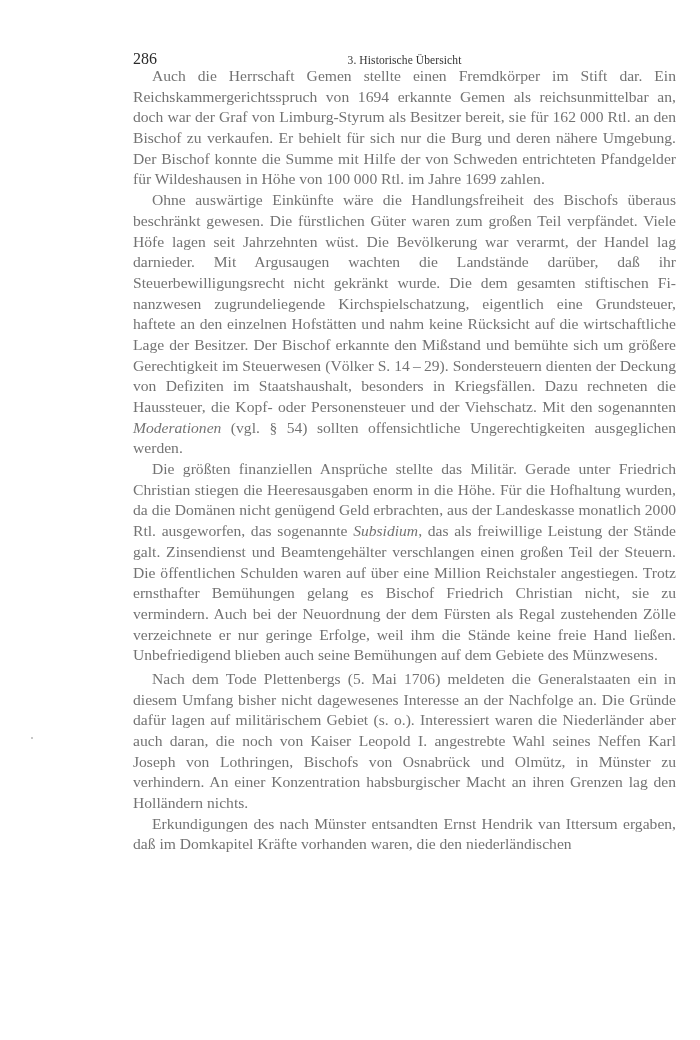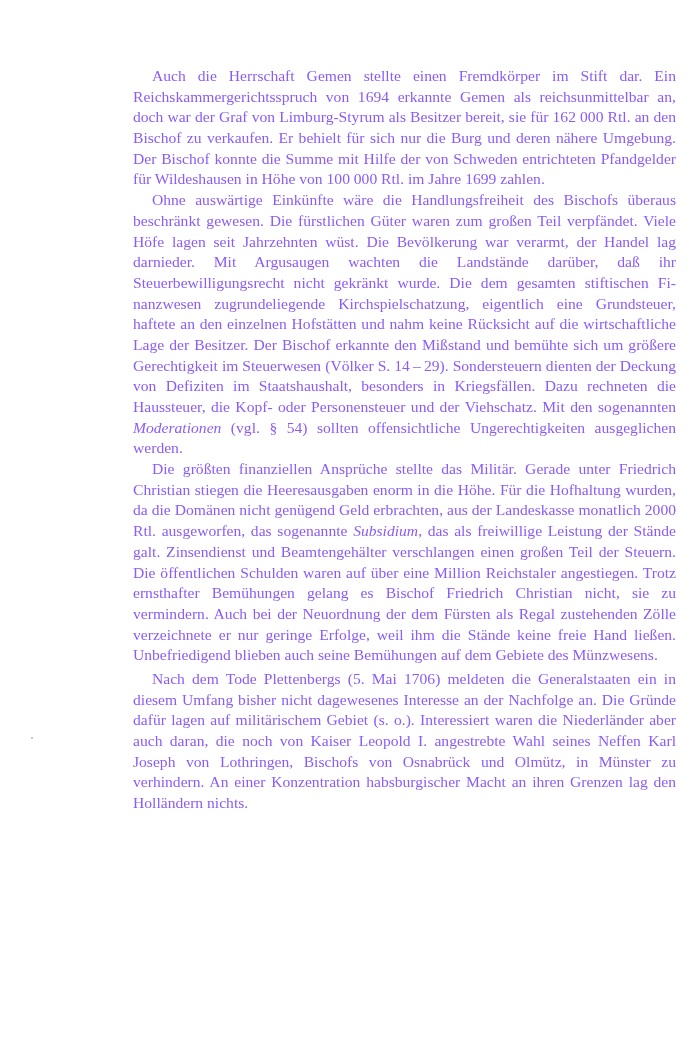--- a/index.html
+++ b/index.html
@@ -49,21 +49,21 @@
   }
   .body-text {
     position: absolute;
     left: 133px;
     top: 66px;
     width: 543px;
     font-size: 15.6px;
     line-height: 20.68px;
     text-align: justify;
     hyphens: manual;
-    color: #8b5cf6;
+    color: #737373;
   }
   .body-text p {
     margin: 0;
     text-indent: 19px;
   }
   .body-text p.section-start {
     margin-top: 3px;
   }
   .body-text em {
     font-style: italic;
@@ -77,30 +77,37 @@
     height: 2px;
     background: #b5b5b5;
     border-radius: 1px;
   }
 </style>
 </head>
 <body>
 
 <div class="page">
 
+  <div class="running-head">
+    <span class="page-number">286</span>
+    <div class="chapter-title">3. Historische Übersicht</div>
+  </div>
 
   <div class="body-text">
     <p>
       <span>Auch die Herrschaft Gemen stellte einen Fremdkörper im Stift dar. Ein Reichskammergerichtsspruch von 1694 erkannte Gemen als reichsunmittelbar an, doch war der Graf von Limburg-Styrum als Besitzer bereit, sie für 162 000 Rtl. an den Bischof zu verkaufen. Er behielt für sich nur die Burg und deren nähere Umgebung. Der Bischof konnte die Summe mit Hilfe der von Schweden entrichteten Pfandgelder für Wildeshausen in Höhe von 100 000 Rtl. im Jahre 1699 zahlen.</span>
     </p>
     <p>
       <span>Ohne auswärtige Einkünfte wäre die Handlungsfreiheit des Bischofs überaus beschränkt gewesen. Die fürstlichen Güter waren zum großen Teil verpfändet. Viele Höfe lagen seit Jahrzehnten wüst. Die Bevölkerung war verarmt, der Han­del lag darnieder. Mit Argusaugen wachten die Landstände darüber, daß ihr Steuerbewilligungsrecht nicht gekränkt wurde. Die dem gesamten stiftischen Fi­nanzwesen zugrundeliegende Kirchspielschatzung, eigentlich eine Grundsteuer, haftete an den einzelnen Hofstätten und nahm keine Rücksicht auf die wirt­schaftliche Lage der Besitzer. Der Bischof erkannte den Mißstand und bemühte sich um größere Gerechtigkeit im Steuerwesen (Völker S. 14 – 29). Sonder­steuern dienten der Deckung von Defiziten im Staatshaushalt, besonders in Kriegsfällen. Dazu rechneten die Haussteuer, die Kopf- oder Personensteuer und der Viehschatz. Mit den sogenannten </span><em>Moderationen</em><span> (vgl. § 54) sollten offen­sichtliche Ungerechtigkeiten ausgeglichen werden.</span>
     </p>
     <p>
       <span>Die größten finanziellen Ansprüche stellte das Militär. Gerade unter Friedrich Christian stiegen die Heeresausgaben enorm in die Höhe. Für die Hofhaltung wurden, da die Domänen nicht genügend Geld erbrachten, aus der Landeskasse monatlich 2000 Rtl. ausgeworfen, das sogenannte </span><em>Subsidium</em><span>, das als freiwillige Leistung der Stände galt. Zinsendienst und Beamtengehälter verschlangen einen großen Teil der Steuern. Die öffentlichen Schulden waren auf über eine Million Reichstaler angestiegen. Trotz ernsthafter Bemühungen gelang es Bischof Fried­rich Christian nicht, sie zu vermindern. Auch bei der Neuordnung der dem Fürsten als Regal zustehenden Zölle verzeichnete er nur geringe Erfolge, weil ihm die Stände keine freie Hand ließen. Unbefriedigend blieben auch seine Be­mühungen auf dem Gebiete des Münzwesens.</span>
     </p>
     <p class="section-start">
       <span>Nach dem Tode Plettenbergs (5. Mai 1706) meldeten die Generalstaaten ein in diesem Umfang bisher nicht dagewesenes Interesse an der Nachfolge an. Die Gründe dafür lagen auf militärischem Gebiet (s. o.). Interessiert waren die Niederländer aber auch daran, die noch von Kaiser Leopold I. angestrebte Wahl seines Neffen Karl Joseph von Lothringen, Bischofs von Osnabrück und Ol­mütz, in Münster zu verhindern. An einer Konzentration habsburgischer Macht an ihren Grenzen lag den Holländern nichts.</span>
     </p>
+    <p>
+      <span>Erkundigungen des nach Münster entsandten Ernst Hendrik van Ittersum ergaben, daß im Domkapitel Kräfte vorhanden waren, die den niederländischen</span>
+    </p>
   </div>
 
   <div class="margin-speck"></div>
 </div>
 
 </body></html>

